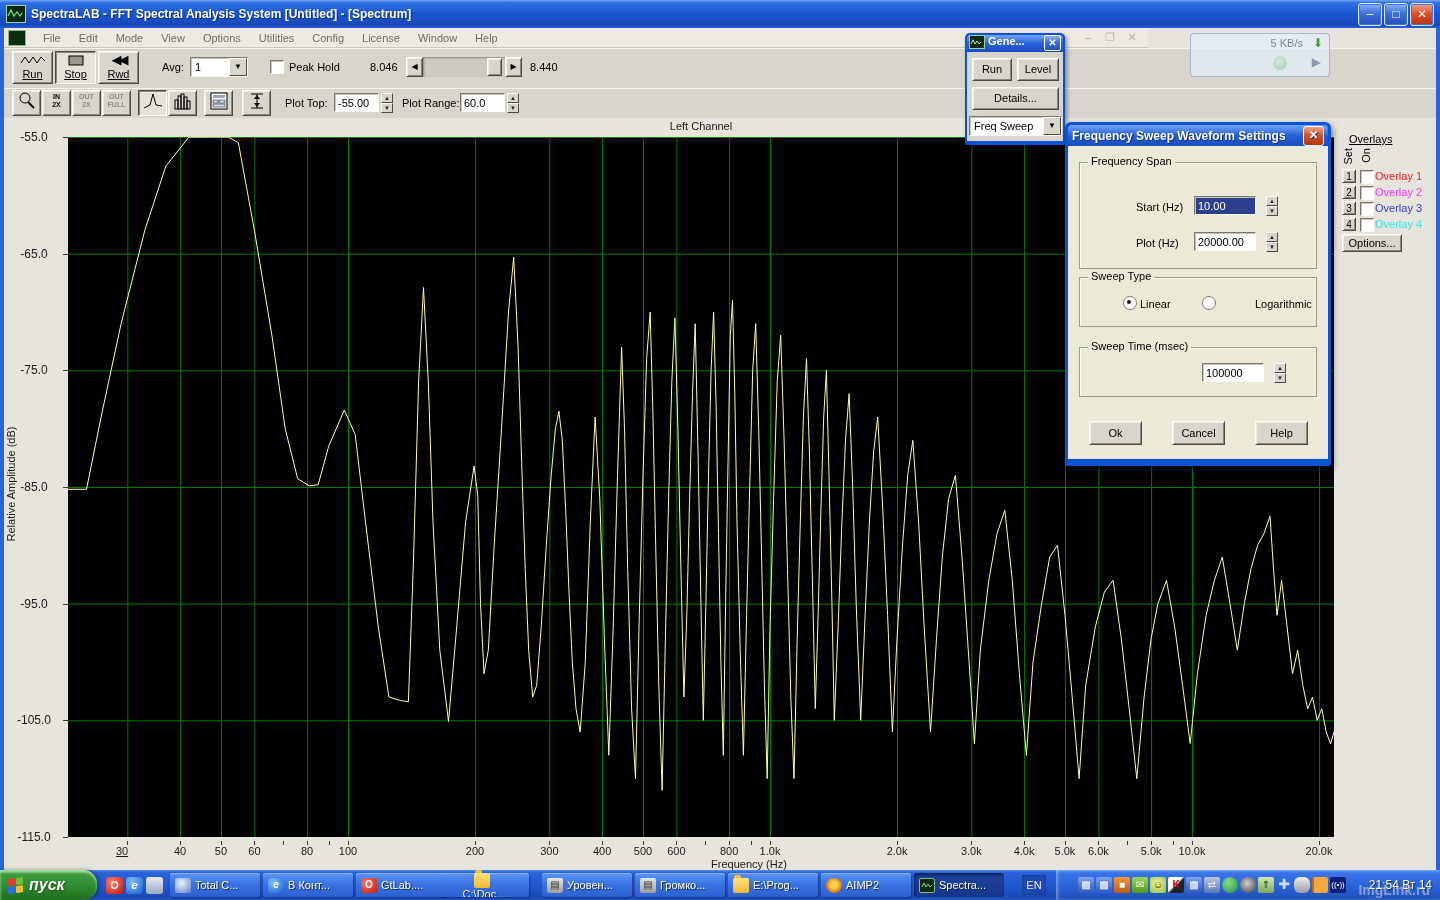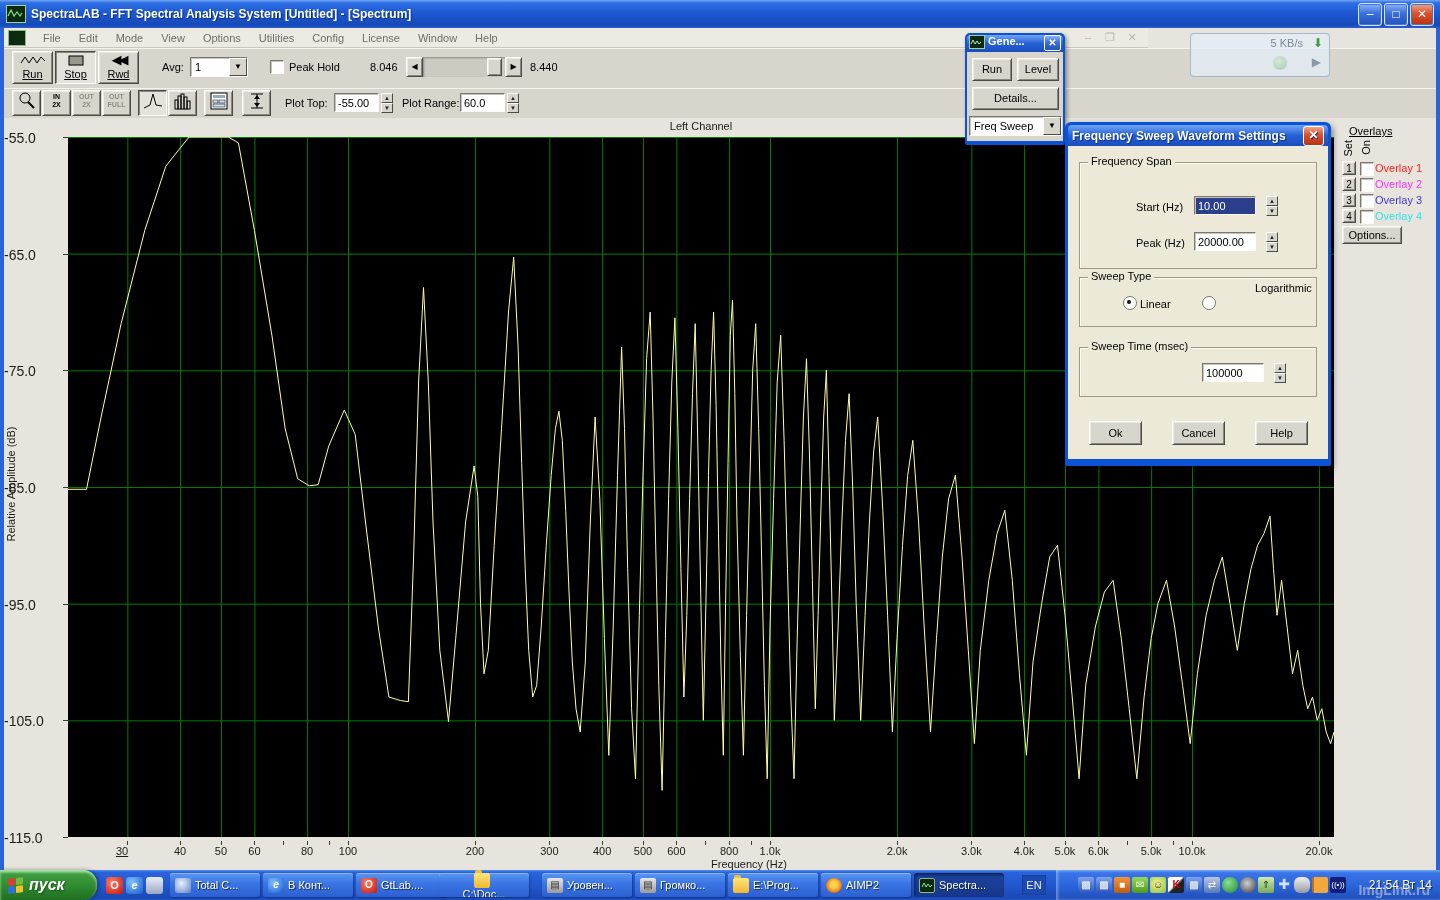--- a/index.html
+++ b/index.html
@@ -51,27 +51,27 @@
   .combo .drop{width:16px;align-self:stretch;background:#d8d5cc;border:1px solid;border-color:#fdfcf8 #4d4b44 #4d4b44 #fdfcf8;
     font-size:8px;text-align:center;line-height:16px;}
   .checkbox{width:12px;height:12px;background:#fff;border:1px solid;border-color:#7b796e #fdfcf8 #fdfcf8 #7b796e;
     box-shadow:inset 1px 1px 0 #c7c5bb;display:inline-block;cursor:pointer;}
   .tb-label{position:absolute;line-height:30px;}
   
   #client{position:absolute;left:0;top:118px;width:1432px;height:752px;background:#e6e4dd;}
   #plot-black{position:absolute;left:64px;top:19px;width:1266px;height:700px;background:#000;}
   .tick-x{position:absolute;width:1px;height:4px;background:#3c3a34;top:723px;}
   .tick-y{position:absolute;width:5px;height:1px;background:#3c3a34;left:59px;}
-  .ylab{position:absolute;left:0;width:60px;text-align:left;font-size:14px;color:#1c1b18;}
+  .ylab{position:absolute;left:0;width:60px;text-align:center;font-size:12px;color:#1c1b18;}
   .xlab{position:absolute;width:50px;text-align:center;font-size:11px;color:#1c1b18;top:727px;}
   #left-channel{position:absolute;left:64px;top:2px;width:1266px;text-align:center;color:#1c1b18;}
   #freq-label{position:absolute;left:645px;top:740px;width:200px;text-align:center;color:#1c1b18;}
   #amp-label{position:absolute;left:-128px;top:360px;width:270px;text-align:center;color:#1c1b18;transform:rotate(-90deg);}
   
-  #overlays{position:absolute;left:1337px;top:4px;width:99px;height:240px;}
+  #overlays{position:absolute;left:1337px;top:12px;width:99px;height:240px;}
   #ov-title{position:absolute;left:8px;top:3px;text-decoration:underline;}
   .vtext{position:absolute;writing-mode:vertical-rl;transform:rotate(180deg);font-size:11px;}
   .ov-num{position:absolute;left:1px;width:14px;height:14px;font-size:10px;line-height:13px;}
   .ov-cb{position:absolute;left:19px;}
   .ov-lbl{position:absolute;left:34px;font-size:11px;white-space:nowrap;}
   #ov-options{position:absolute;left:1px;top:104px;width:60px;height:18px;font-size:11px;line-height:16px;}
   
   #gen-win{position:absolute;left:965px;top:33px;width:100px;height:112px;background:#0a52d6;border-radius:5px 5px 2px 2px;
     padding:2px;box-sizing:border-box;z-index:30;box-shadow:2px 2px 4px rgba(0,0,0,.4);}
   #gen-title{height:17px;background:linear-gradient(180deg,#71a6f5,#2660d8 50%,#1a4dbd);border-radius:4px 4px 0 0;
@@ -443,34 +443,34 @@
     <div id="fsw-body">
 
       <div class="group" style="left:11px;top:16px;width:236px;height:105px;">
         <span class="group-lbl">Frequency Span</span>
         <span class="fsw-lbl" style="left:56px;top:38px;">Start (Hz)</span>
         <input class="field sel" style="position: absolute; left: 114px; top: 33px; width: 62px; height: 19px;" readonly="" value="10.00">
         <span class="spin" style="position:absolute;left:186px;top:33px;height:20px;">
             <b>▲</b>
             <b>▼</b>
           </span>
-        <span class="fsw-lbl" style="left:56px;top:74px;">Peak (Hz)</span>
+        <span class="fsw-lbl" style="left:56px;top:74px;">Plot (Hz)</span>
         <input class="field" style="position: absolute; left: 114px; top: 69px; width: 62px; height: 19px;" readonly="" value="20000.00">
         <span class="spin" style="position:absolute;left:186px;top:69px;height:20px;">
             <b>▲</b>
             <b>▼</b>
           </span>
       </div>
 
       <div class="group" style="left:11px;top:131px;width:236px;height:48px;">
         <span class="group-lbl">Sweep Type</span>
         <span class="radio on" style="position:absolute;left:43px;top:18px;"></span>
         <span class="fsw-lbl" style="left:60px;top:20px;">Linear</span>
         <span class="radio" style="position:absolute;left:122px;top:18px;"></span>
-        <span class="fsw-lbl" style="left:139px;top:4px;padding-left:36px;">Logarithmic</span>
+        <span class="fsw-lbl" style="left:139px;top:20px;padding-left:36px;">Logarithmic</span>
       </div>
 
       <div class="group" style="left:11px;top:201px;width:236px;height:48px;">
         <span class="group-lbl">Sweep Time (msec)</span>
         <input class="field" style="position: absolute; left: 122px; top: 15px; width: 62px; height: 19px;" readonly="" value="100000">
         <span class="spin" style="position:absolute;left:194px;top:15px;height:20px;">
             <b>▲</b>
             <b>▼</b>
           </span>
       </div>

